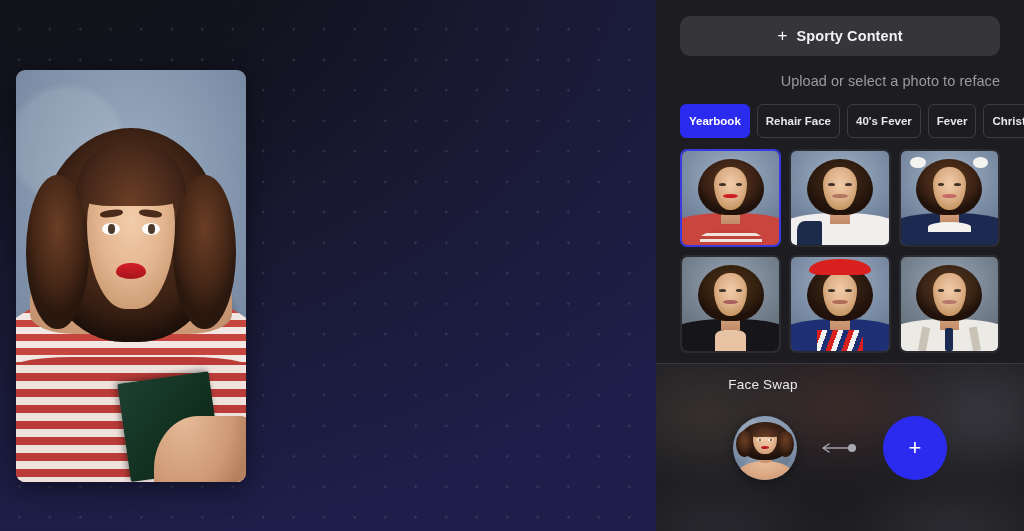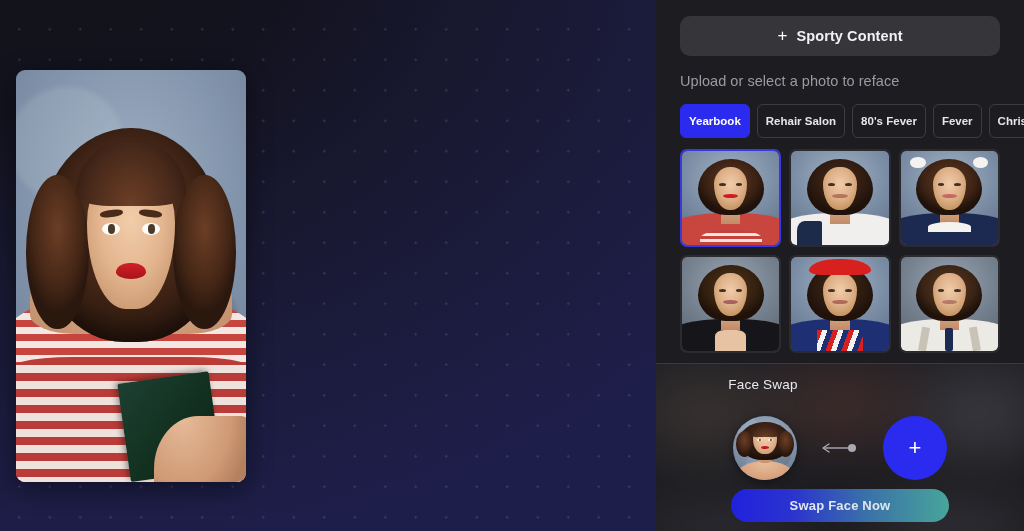--- a/index.html
+++ b/index.html
@@ -174,21 +174,21 @@
     justify-content: center;
     gap: 9px;
     cursor: pointer;
   }
   #upload-plus {
     font-size: 17px; font-weight: 400; line-height: 1; color: #ffffff;
     position: relative; top: -1px;
   }
 
   #upload-hint {
-    text-align: left;
+    text-align: right;
     color: #9a9aa2;
     font-size: 14.5px;
     margin-top: 17px;
     letter-spacing: 0.05px;
   }
 
   
   #chips {
     display: flex;
     gap: 7px;
@@ -386,22 +386,22 @@
 
       <button id="upload-btn">
         <span id="upload-plus">+</span>
         <span>Sporty Content</span>
       </button>
 
       <div id="upload-hint">Upload or select a photo to reface</div>
 
       <div id="chips">
           <button class="chip active">Yearbook</button>
-          <button class="chip">Rehair Salon</button>
-          <button class="chip">80's Fever</button>
+          <button class="chip">Rehair Face</button>
+          <button class="chip">40's Fever</button>
           <button class="chip">Fever</button>
           <button class="chip">Christmas</button>
         </div>
     </div>
 
     <div id="thumb-grid">
         <div class="thumb selected">
           <div class="thumb-inner">
             <div class="t-bg blue"></div>
             <div class="t-body" style="background:#c9463f"></div>
@@ -523,17 +523,16 @@
             <polyline points="10,3 4,7 10,11" fill="none" stroke="#a9a9b2" stroke-width="1.4" stroke-linecap="round" stroke-linejoin="round"></polyline>
             <circle cx="33" cy="7" r="4" fill="#a9a9b2"></circle>
           </svg>
         </div>
 
         <div id="fs-plus">
           <span>+</span>
         </div>
       </div>
 
-      <button id="swap-btn">Swap Face Now</button>
     </div>
 
   </div>
 </div>
 
 </body></html>

